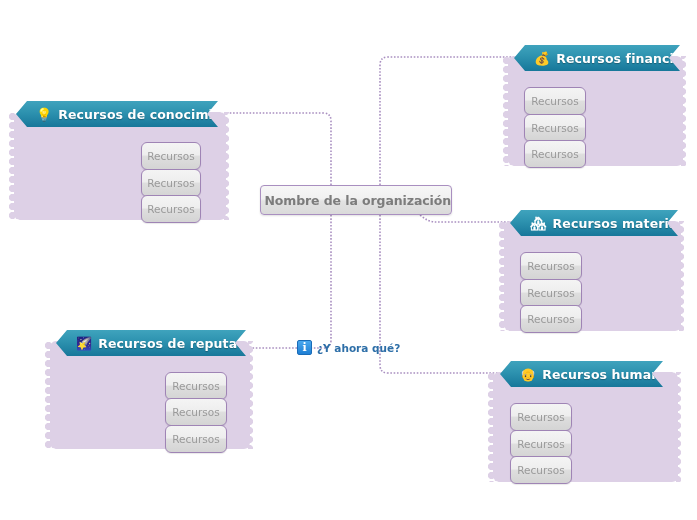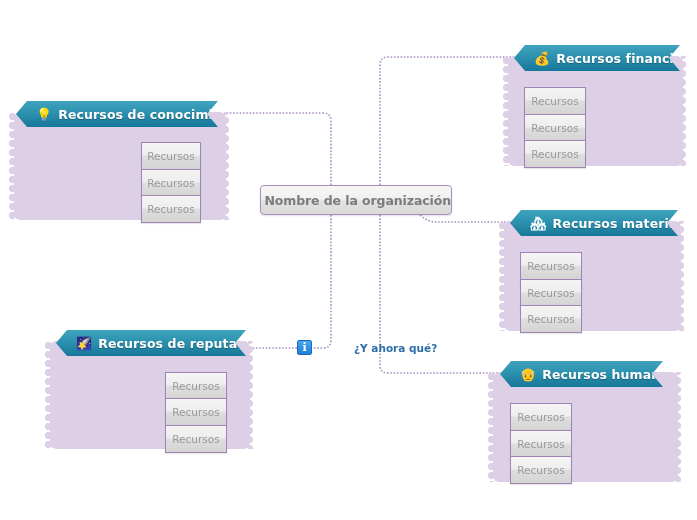--- a/index.html
+++ b/index.html
@@ -104,21 +104,21 @@
   
   .pill {
     position: absolute;
     height: 20px;
     display: flex;
     align-items: center;
     justify-content: center;
     box-sizing: border-box;
     padding: 13px 10px;
     border: 1px solid #9f84b5;
-    border-radius: 0;
+    border-radius: 6px;
     background: linear-gradient(to bottom, #f4f4f4 0%, #eeeeee 45%, #dedede 52%, #d4d4d4 100%);
     color: #9a9a9a;
     font-size: 10.5px;
     font-family: "DejaVu Sans", "Liberation Sans", sans-serif;
     white-space: nowrap;
     box-shadow: 0 1px 1px rgba(0,0,0,.09);
     z-index: 4;
   }
 
   
@@ -166,21 +166,20 @@
     font-weight: bold;
     font-family: "DejaVu Serif", "Liberation Serif", serif;
     line-height: 13px;
     text-align: center;
   }
   #next-topic .label {
     color: #2e6fa8;
     font-size: 10.5px;
     font-weight: bold;
     white-space: nowrap;
-    margin-left: 37px;
   }
 </style>
 </head>
 <body>
 
 <div id="canvas">
 
   <svg id="wires" viewBox="0 0 697 520" width="697" height="520">
     <g fill="none" stroke="#a98fc0" stroke-width="1.6" stroke-dasharray="1.6 1.7" stroke-linecap="butt">
 

